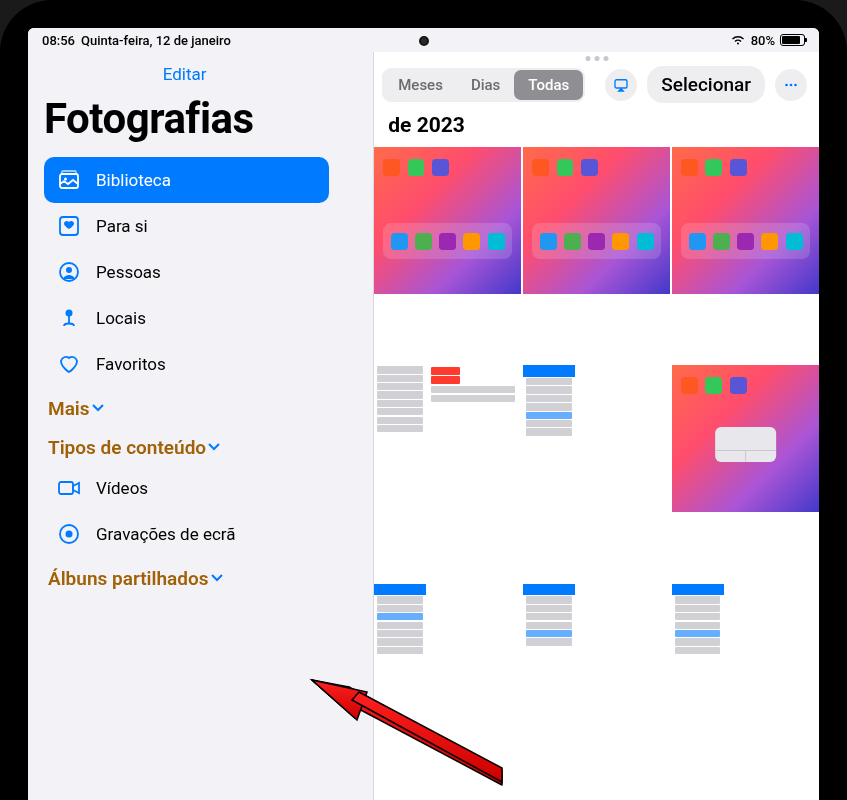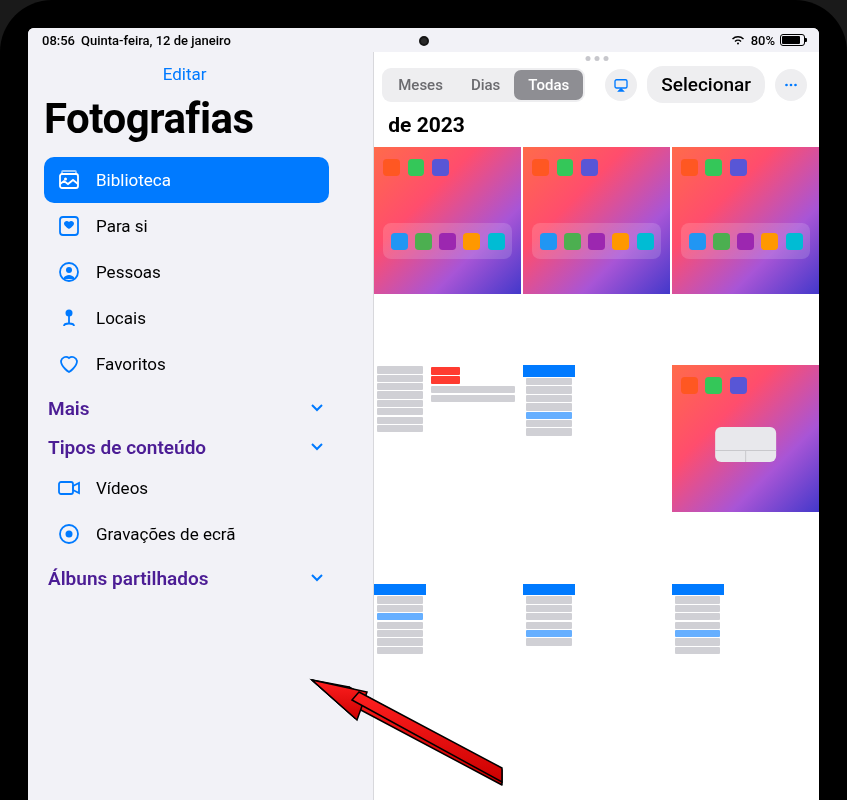--- a/index.html
+++ b/index.html
@@ -17,21 +17,21 @@
   .main { flex: 1; display: flex; overflow: hidden; }
   .sidebar { width: 320px; background: #f2f2f7; padding: 8px 16px; display: flex; flex-direction: column; }
   .sidebar-header { display: flex; justify-content: center; padding: 4px 4px 10px 0; }
   .edit-btn { color: #007aff; font-size: 17px; background: none; border: none; cursor: pointer; font-weight: 400; }
   .app-title { font-size: 42px; font-weight: 700; color: #000; margin-bottom: 14px; letter-spacing: -0.5px; }
   .nav-item { display: flex; align-items: center; gap: 14px; padding: 10px 12px; border-radius: 10px; font-size: 17px; color: #000; cursor: pointer; }
   .nav-item.active { background: #007aff; color: #fff; }
   .nav-item .icon { width: 26px; height: 26px; display: flex; align-items: center; justify-content: center; flex-shrink: 0; }
   .nav-item svg { width: 24px; height: 24px; }
   .nav-item.active svg { stroke: #fff; fill: none; }
-  .section-header { display: flex; justify-content: space-between; align-items: center; padding: 10px 4px 6px 4px; font-size: 19px; font-weight: 600; color: #4c1d95; cursor: pointer; }
+  .section-header { display: flex; justify-content: flex-start; align-items: center; padding: 10px 4px 6px 4px; font-size: 19px; font-weight: 600; color: #a16207; cursor: pointer; }
   .chevron { color: #007aff; }
   .content { flex: 1; background: #fff; display: flex; flex-direction: column; border-left: 1px solid #d8d8dc; position: relative; margin-left: 28px; }
   .grabber { position: absolute; top: 4px; left: 50%; transform: translateX(-50%); display: flex; gap: 4px; }
   .grabber span { width: 5px; height: 5px; background: #c7c7cc; border-radius: 50%; }
   .content-header { display: flex; align-items: center; gap: 10px; padding: 14px 12px 8px 8px; }
   .seg { display: flex; background: #eeeef0; border-radius: 9px; padding: 2px; }
   .seg-item { padding: 6px 14px; font-size: 15px; color: #6b6b6f; border-radius: 7px; cursor: pointer; font-weight: 500; }
   .seg-item.active { background: #8e8e93; color: #fff; }
   .circ-btn { width: 32px; height: 32px; border-radius: 50%; background: #eeeef0; display: flex; align-items: center; justify-content: center; cursor: pointer; border: none; flex-shrink: 0; }
   .circ-btn svg { width: 18px; height: 18px; }

